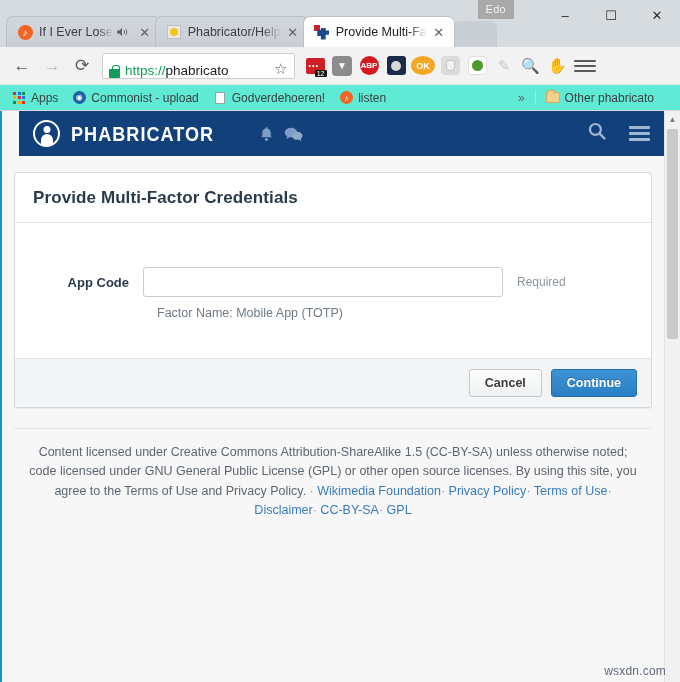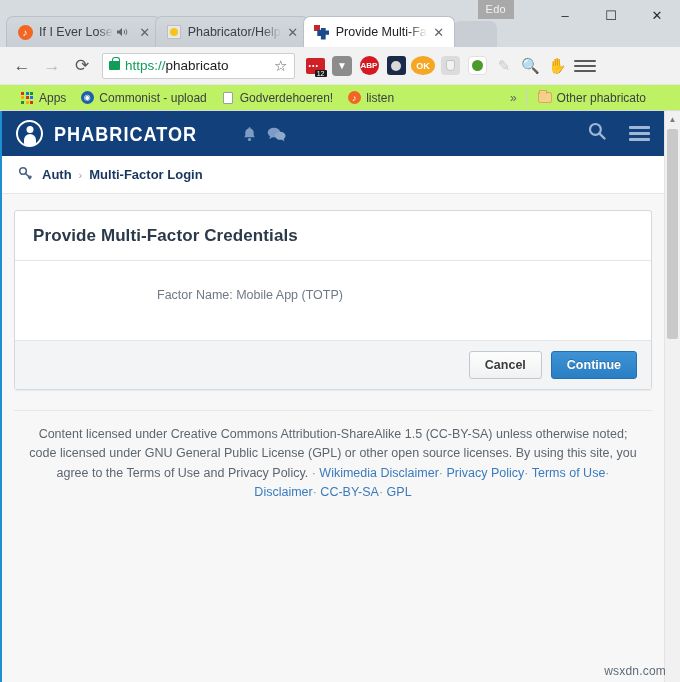--- a/index.html
+++ b/index.html
@@ -144,21 +144,21 @@
     color: #5a5a5a; font-size: 17px;
     margin-right: 2px;
   }
   .navbtn.disabled { color: #b9b9b9; }
   .omnibox {
     flex: 0 0 193px;
     height: 26px;
     background: #ffffff;
     border: 1px solid #cfcfcf;
     border-radius: 2px;
-    display: flex; align-items: center;
+    display: flex; align-items: flex-end;
     padding: 0 4px 0 6px;
     margin: 0 6px 0 4px;
     overflow: hidden;
   }
   .lock {
     width: 11px; height: 9px;
     background: #0f9d58;
     border-radius: 1px;
     position: relative;
     margin-right: 5px;
@@ -199,24 +199,24 @@
   .ico-shield i{width:9px;height:11px;background:#f2f2f2;border:1px solid #c4c4c4;border-radius:2px 2px 4px 4px;display:block;}
   .ico-globe { width:19px;height:19px;border-radius:4px;background:#fff;border:1px solid #e0e0e0;display:flex;align-items:center;justify-content:center;}
   .ico-globe i{width:11px;height:11px;border-radius:50%;background:#4c9a2a;display:block;}
   .ico-gray { color:#c9c9c9; font-size:15px; }
   .hamburger { width:22px; display:flex; flex-direction:column; gap:3px; }
   .hamburger span { height:2px; background:#5a5a5a; display:block; border-radius:1px;}
 
   
   .bookmarks {
     height: 26px;
-    background: #bef264;
+    background: #5eead4;
     display: flex; align-items: center;
     font-size: 12px; color: #3c4043;
-    padding: 0 20px;
+    padding: 0 12px;
     border-bottom: 1px solid #d9d9d9;
     position: relative;
   }
   .bm { display:flex; align-items:center; margin-right: 14px; white-space: nowrap; }
   .bm .bmi { margin-right: 5px; display:flex; align-items:center; justify-content:center; width:14px; height:14px;}
   .apps-grid { display:grid; grid-template-columns: repeat(3,3px); grid-template-rows: repeat(3,3px); gap:1.5px; }
   .apps-grid i { display:block; width:3px; height:3px; }
   .bm-doc { width:10px;height:12px;border:1px solid #9aa0a6;border-radius:1px;background:#fff;}
   .bm-folder { width:14px;height:11px;background:#f6d08a;border:1px solid #d6ab5e;border-radius:1px 2px 2px 2px;position:relative;}
   .bm-folder::before{content:"";position:absolute;top:-3px;left:0;width:6px;height:3px;background:#f6d08a;border:1px solid #d6ab5e;border-bottom:none;border-radius:1px 1px 0 0;}
@@ -235,20 +235,21 @@
     overflow: hidden;
   }
   .pagecol { flex: 1 1 auto; display:flex; flex-direction:column; overflow:hidden; }
 
   .phab-header {
     height: 45px;
     background: #12407a;
     display: flex; align-items: center;
     padding: 0 14px;
     flex: 0 0 45px;
+    margin-left: 17px;
   }
   .phab-logo-mark {
     width: 27px; height: 27px;
     border-radius: 50%;
     border: 2.3px solid #ffffff;
     position: relative;
     margin-right: 11px;
     flex: 0 0 27px;
   }
   .phab-logo-mark::before {
@@ -595,58 +596,51 @@
               </svg>
           </span>
           <span class="phab-menu">
               <span></span>
               <span></span>
               <span></span>
             </span>
         </span>
       </div>
 
-      <div class="crumbbar">
-        <span class="crumb-key">
-          <svg width="15" height="14" viewBox="0 0 15 14">
-              <circle cx="5" cy="5" r="3.3" stroke="#4a6282" stroke-width="1.6" fill="none"></circle>
-              <path d="M7.3 7.3L12.4 12" stroke="#4a6282" stroke-width="1.6" stroke-linecap="round"></path>
-              <path d="M10.6 11.6l1.2 1.2M12 9.9l1.2 1.2" stroke="#4a6282" stroke-width="1.4" stroke-linecap="round"></path>
-            </svg>
-        </span>
-        <span class="crumb-link">Auth</span>
-        <span class="crumb-sep">›</span>
-        <span class="crumb-cur">Multi-Factor Login</span>
-      </div>
 
       <div class="pagebody">
 
         <div class="panel">
           <div class="panel-head">
             <div class="panel-title">Provide Multi-Factor Credentials</div>
           </div>
 
           <div class="panel-body">
 
+            <div class="form-row">
+              <label class="form-label">App Code</label>
+              <input class="form-input" type="text" value="" placeholder="" style="">
+              <span class="form-aside">Required</span>
+            </div>
 
             <div class="form-caption">Factor Name: Mobile App (TOTP)</div>
             <div class="panel-spacer"></div>
           </div>
 
           <div class="panel-foot">
             <button class="btn btn-cancel">Cancel</button>
             <button class="btn btn-primary">Continue</button>
           </div>
         </div>
 
         <div class="footer">
           <span>Content licensed under Creative Commons Attribution-ShareAlike 1.5 (CC-BY-SA) unless otherwise</span>
           <span>noted; code licensed under GNU General Public License (GPL) or other open source licenses. By using</span>
           <span>this site, you agree to the Terms of Use and Privacy Policy. </span><span class="mid">·</span>
-          <a href="#">Wikimedia Disclaimer</a><span class="mid">·</span>
+          <a href="#">Wikimedia Foundation</a><span class="mid">·</span>
           <a href="#">Privacy Policy</a><span class="mid">·</span>
           <a href="#">Terms of Use</a><span class="mid">·</span>
           <a href="#">Disclaimer</a><span class="mid">·</span>
           <a href="#">CC-BY-SA</a><span class="mid">·</span>
           <a href="#">GPL</a>
         </div>
 
       </div>
     </div>
 

